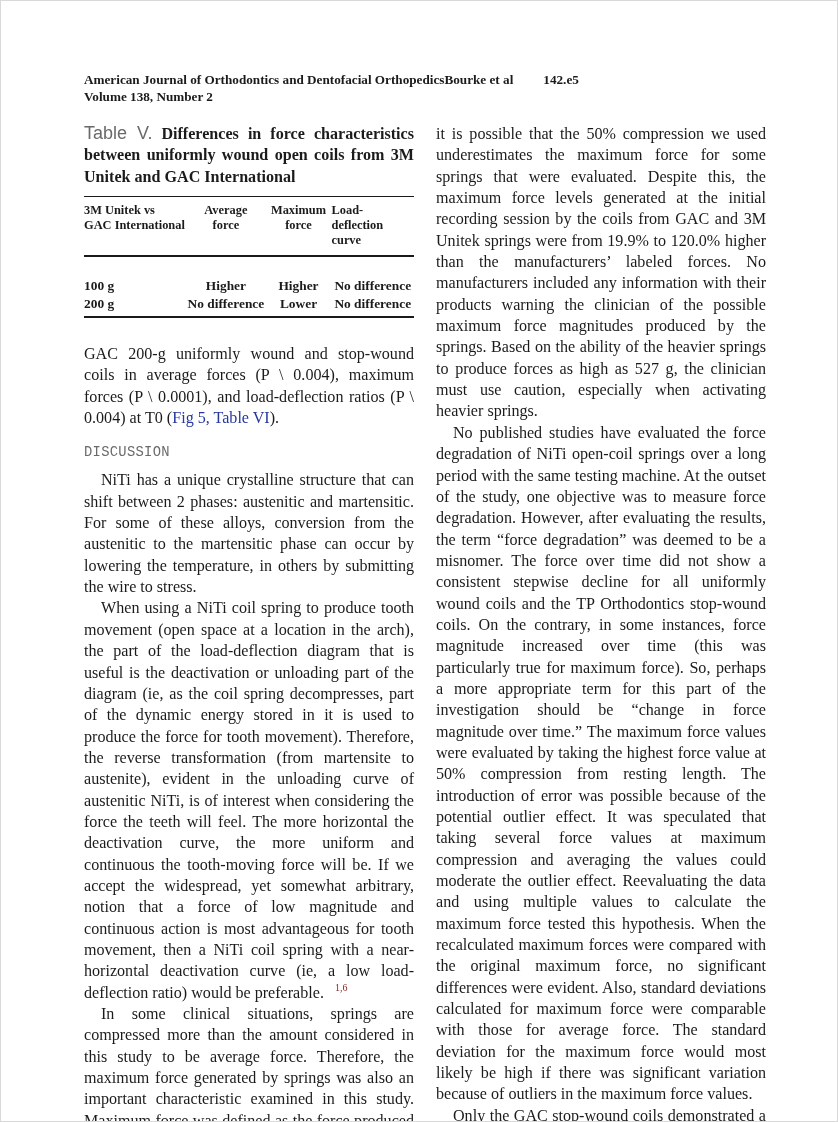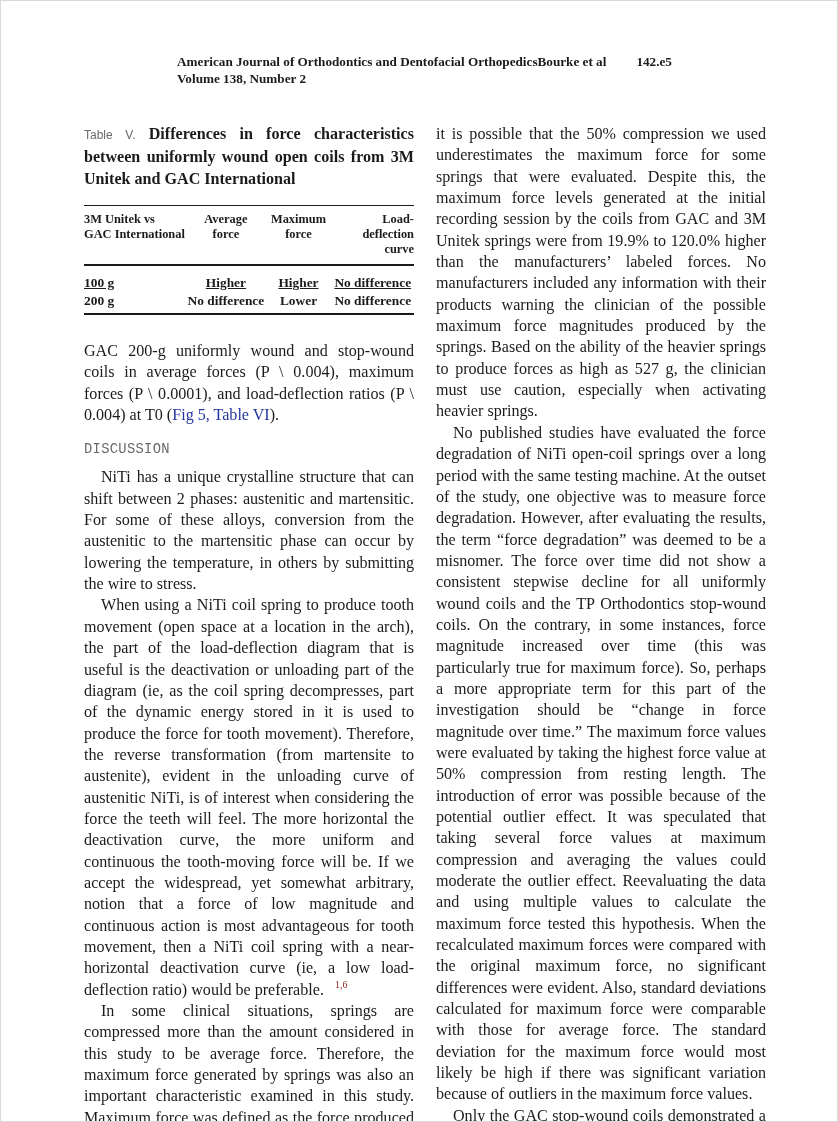--- a/index.html
+++ b/index.html
@@ -14,60 +14,60 @@
     position:relative;
     width:838px;height:1122px;
     background:#ffffff;
     border:1px solid #d9d9d9;
     font-family:"Liberation Serif", serif;
     color:var(--ink);
     overflow:hidden;
   }
   
   .running-head{
-    position:absolute;top:52px;left:83px;right:72px;
-    display:flex;justify-content:center;align-items:flex-start;
+    position:absolute;top:70px;left:83px;right:72px;
+    display:flex;justify-content:flex-start;align-items:flex-start;
     font-size:13.2px;font-weight:bold;line-height:17px;
   }
   .rh-right{display:flex;gap:30px;}
   
   .columns{
     position:absolute;top:122px;left:83px;width:682px;
     display:flex;gap:22px;
   }
   .col{width:330px;}
   p.body, .caption{
     font-size:16.1px;line-height:21.35px;text-align:justify;
   }
   p.body.indent{text-indent:17px;}
   
   .caption{font-weight:bold;}
   .caption .cap-label{
     font-family:"Liberation Sans", sans-serif;
-    font-weight:normal;color:var(--gray-head);font-size:12px;
+    font-weight:normal;color:var(--gray-head);font-size:18px;
   }
   table.datatable{
-    width:100%;border-collapse:collapse;margin-top:16px;
+    width:100%;border-collapse:collapse;margin-top:9px;
     border-top:1.5px solid #1a1a1a;
     border-bottom:2.6px solid #1a1a1a;
   }
   table.datatable th{
     font-size:12.4px;line-height:15px;font-weight:bold;
     padding:6px 0 7px 0;vertical-align:top;
     border-bottom:2.6px solid #1a1a1a;
   }
   table.datatable th.c1{text-align:left;width:31%;}
   table.datatable th.c2{text-align:center;width:24%;}
   table.datatable th.c3{text-align:center;width:20%;}
-  table.datatable th.c4{text-align:right;width:25%;}
+  table.datatable th.c4{text-align:left;width:25%;}
   table.datatable td{
     font-size:13.4px;line-height:18px;font-weight:bold;
     vertical-align:top;
   }
-  table.datatable tr.first td{padding-top:8px;text-decoration:underline;}
+  table.datatable tr.first td{padding-top:20px;}
   table.datatable tr.last td{padding-bottom:3px;}
   td.c1{text-align:left;}
   td.c2,td.c3{text-align:center;}
   td.c4{text-align:center;}
   .after-table{margin-top:25px;}
   
   h2.section{
     font-family:Liberation Mono, monospace;
     font-size:13.8px;font-weight:normal;color:var(--gray-head);
     letter-spacing:.3px;

